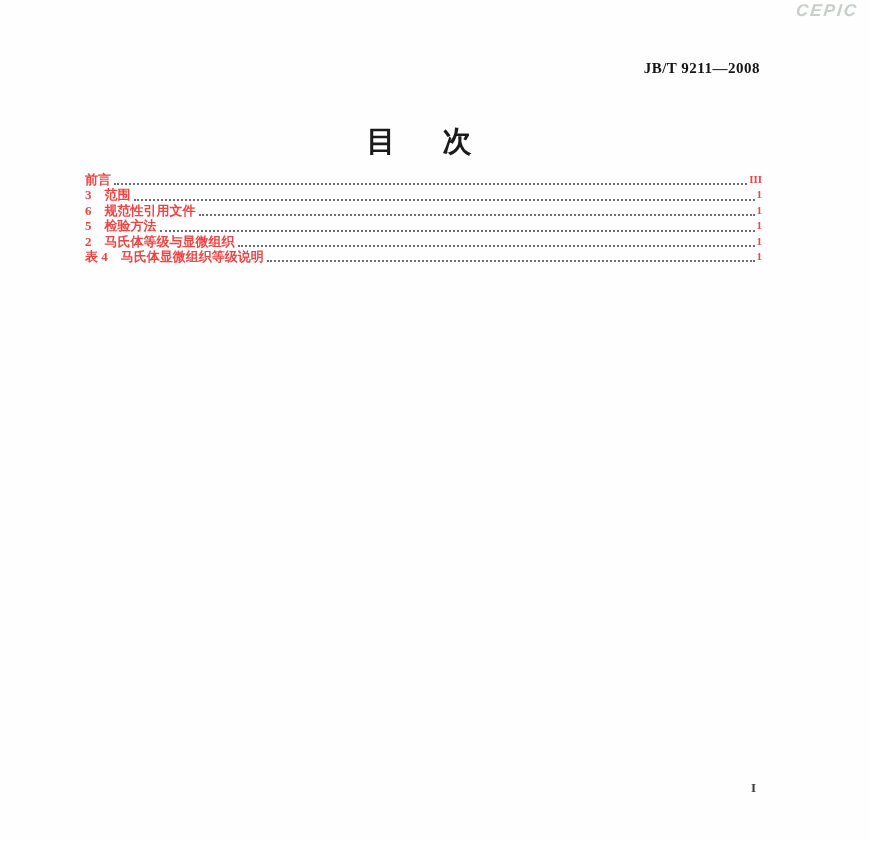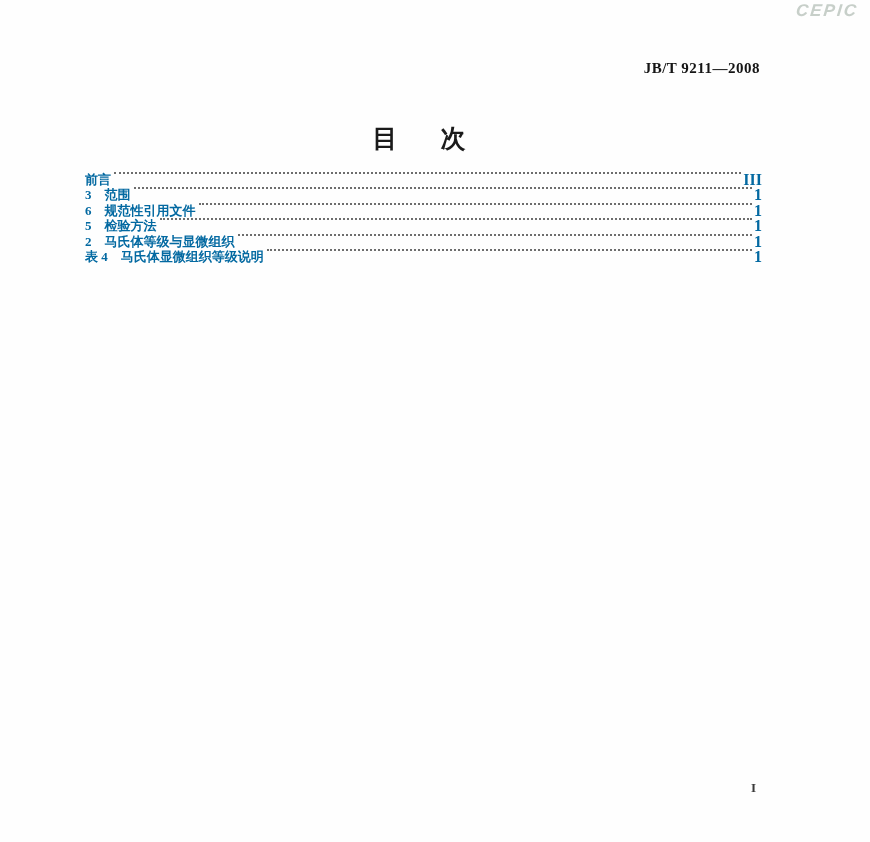--- a/index.html
+++ b/index.html
@@ -42,52 +42,52 @@
     position: absolute;
     left: 85px;
     width: 677px; 
     top: 0;
   }
   .toc-title {
     position: absolute;
     top: 122px;
     width: 100%;
     text-align: center;
-    font-size: 25px;
+    font-size: 29px;
     font-weight: 700;
     letter-spacing: 9px;
     color: #1a1a1a;
     white-space: pre;
   }
   .toc {
     position: absolute;
     top: 172px;
     width: 100%;
   }
   .toc-row {
     display: flex;
-    align-items: flex-start;
+    align-items: flex-end;
     height: 15.4px;
     font-size: 13px;
     font-weight: 600;
     line-height: 15.4px;
-    color: #0369a1;
+    color: #ef4444;
   }
   .toc-label { white-space: pre; flex: 0 0 auto; }
   .leader {
     flex: 1 1 auto;
     border-bottom: 2px dotted #4a4a4a;
     margin: 0 2px 2px 3px;
     opacity: 0.8;
     min-width: 10px;
   }
   .toc-page {
     flex: 0 0 auto;
     text-align: right;
-    font-size: 16px;
+    font-size: 11px;
   }
   .page-number {
     position: absolute;
     top: 780px; left: 751px;
     font-size: 13px;
     color: #3a3a3a;
     font-weight: 600;
   }
 </style>
 </head>

